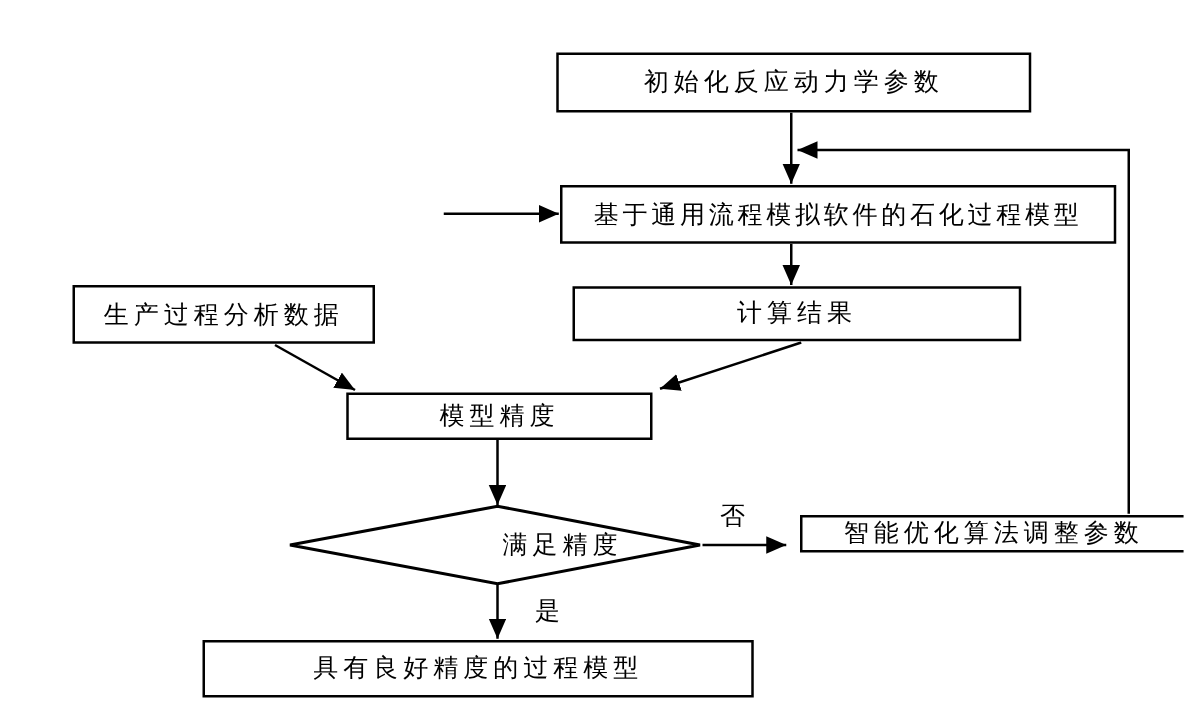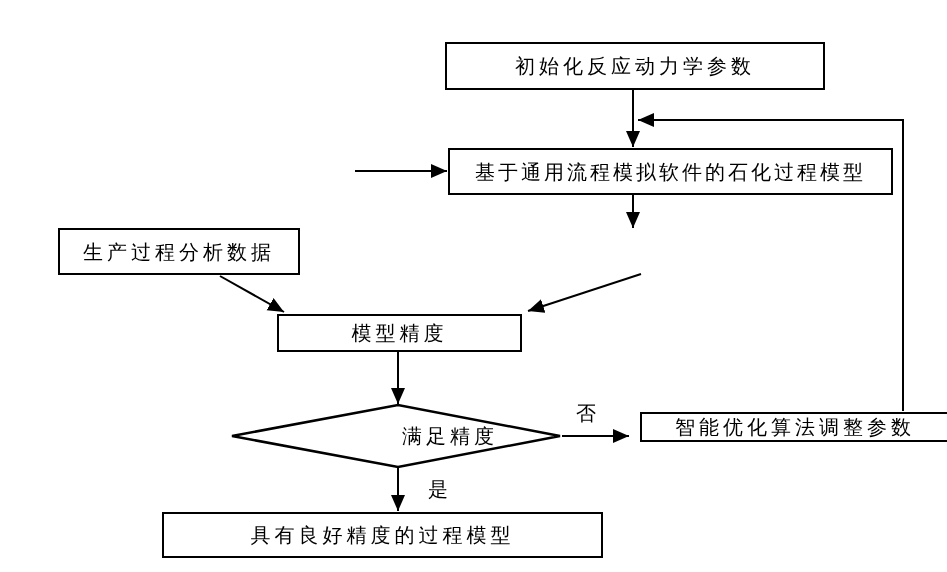--- a/index.html
+++ b/index.html
@@ -54,20 +54,23 @@
 
 
   <div class="node" style="left:448px;top:128px;width:445px;height:47px;letter-spacing:3px">
     <span>基于通用流程模拟软件的石化过程模型</span>
   </div>
 
   <div class="node" style="left:58px;top:208px;width:242px;height:47px">
     <span>生产过程分析数据</span>
   </div>
 
+  <div class="node" style="left:458px;top:209px;width:359px;height:44px">
+    <span>计算结果</span>
+  </div>
 
   <div class="node" style="left:277px;top:294px;width:245px;height:38px">
     <span>模型精度</span>
   </div>
 
   <div class="diamond-label" style="left:298px;top:404px;width:200px;height:24px">
     <span>满足精度</span>
   </div>
 
   <div class="node" style="left:640px;top:392px;width:310px;height:30px">

